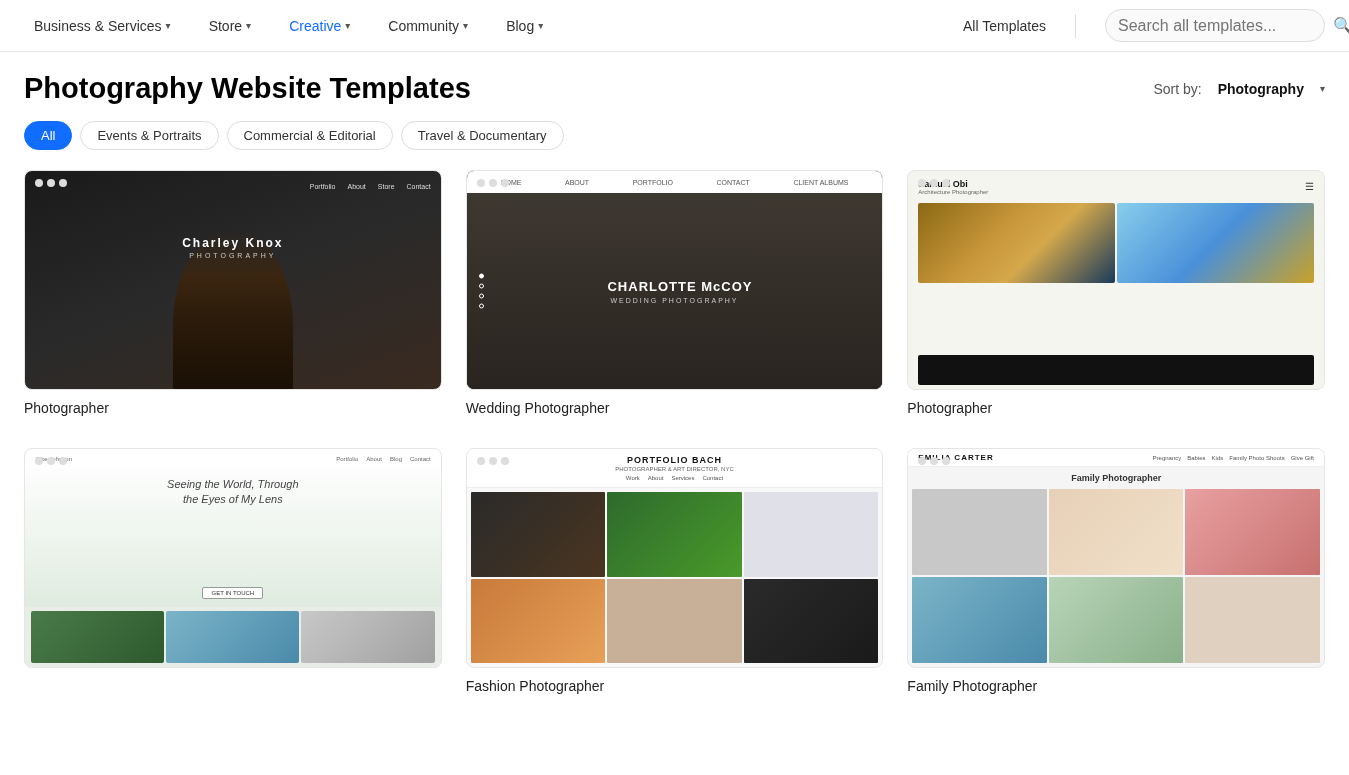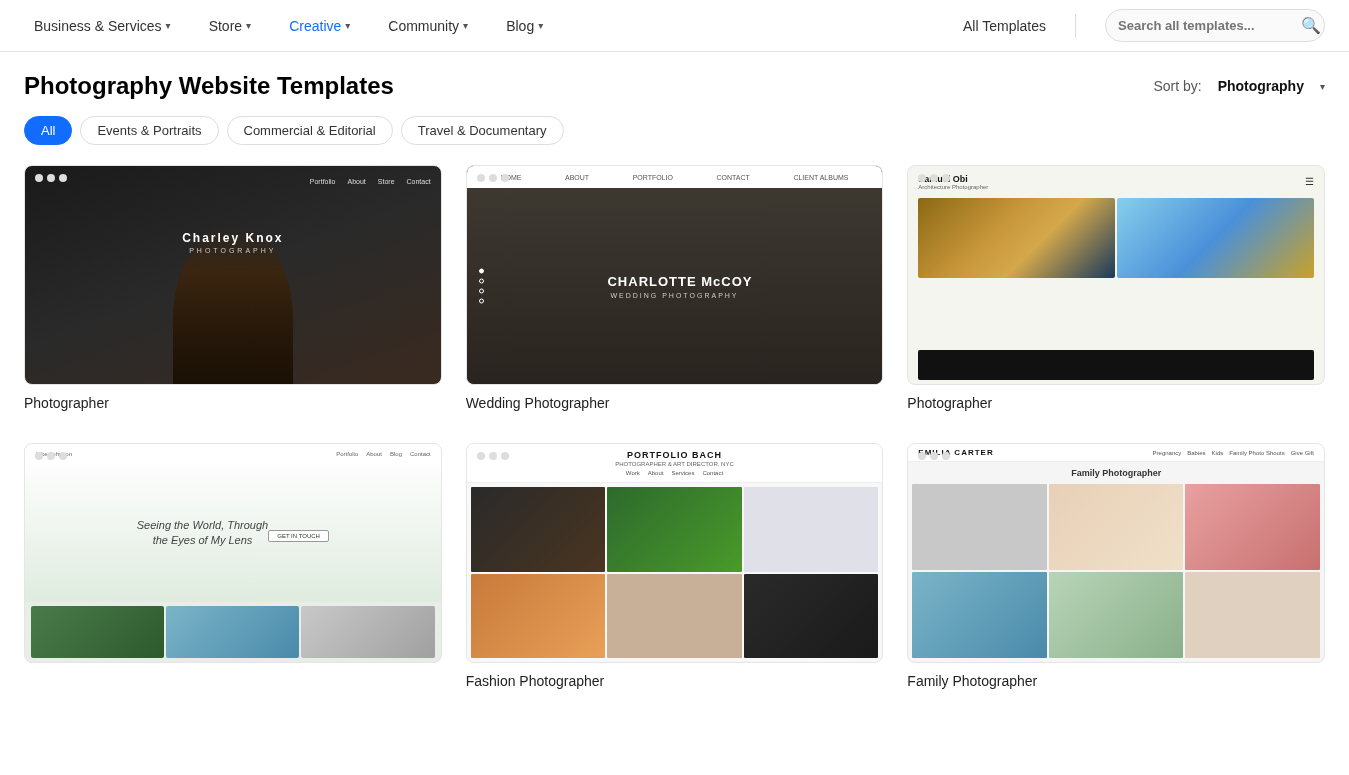--- a/index.html
+++ b/index.html
@@ -55,37 +55,36 @@
       gap: 8px;
       padding: 6px 12px;
       border: 1px solid #ddd;
       border-radius: 20px;
       width: 220px;
       background: #fafafa;
     }
     .search-input {
       border: none;
       background: transparent;
-      font-size: 13px;
+      font-size: 16px;
       color: #be185d;
       outline: none;
       flex: 1;
-      font-weight: bold;
     }
     .chevron-icon { font-size: 10px; color: #555; }
 
     
     .page-header {
       display: flex;
       align-items: center;
       justify-content: space-between;
       padding: 20px 24px 16px;
     }
     .page-title {
-      font-size: 24px;
+      font-size: 29px;
       font-weight: 700;
       color: #000;
     }
     .sort-by {
       display: flex;
       align-items: center;
       gap: 16px;
       font-size: 14px;
       color: #555;
       cursor: pointer;
@@ -268,22 +267,23 @@
       align-items: center;
       justify-content: space-between;
       padding: 0 10px;
       font-size: 6px;
       color: #666;
     }
     .thumb-travel .t-hero {
       flex: 1;
       background: linear-gradient(to bottom, rgba(255,255,255,0.9) 0%, rgba(220,235,220,0.7) 100%);
       display: flex;
-      align-items: center;
-      justify-content: center;
+      flex-direction: column;
+      align-items: center;
+      justify-content: space-between;
       text-align: center;
       padding: 8px;
     }
     .thumb-travel .t-hero-text { font-size: 10px; font-weight: 500; color: #333; font-style: italic; line-height: 1.4; }
     .thumb-travel .t-hero-btn { margin-top: 6px; background: #fff; border: 1px solid #999; font-size: 6px; padding: 2px 8px; border-radius: 2px; color: #333; }
     .thumb-travel .t-images {
       display: grid;
       grid-template-columns: repeat(3, 1fr);
       gap: 2px;
       padding: 4px 6px;

